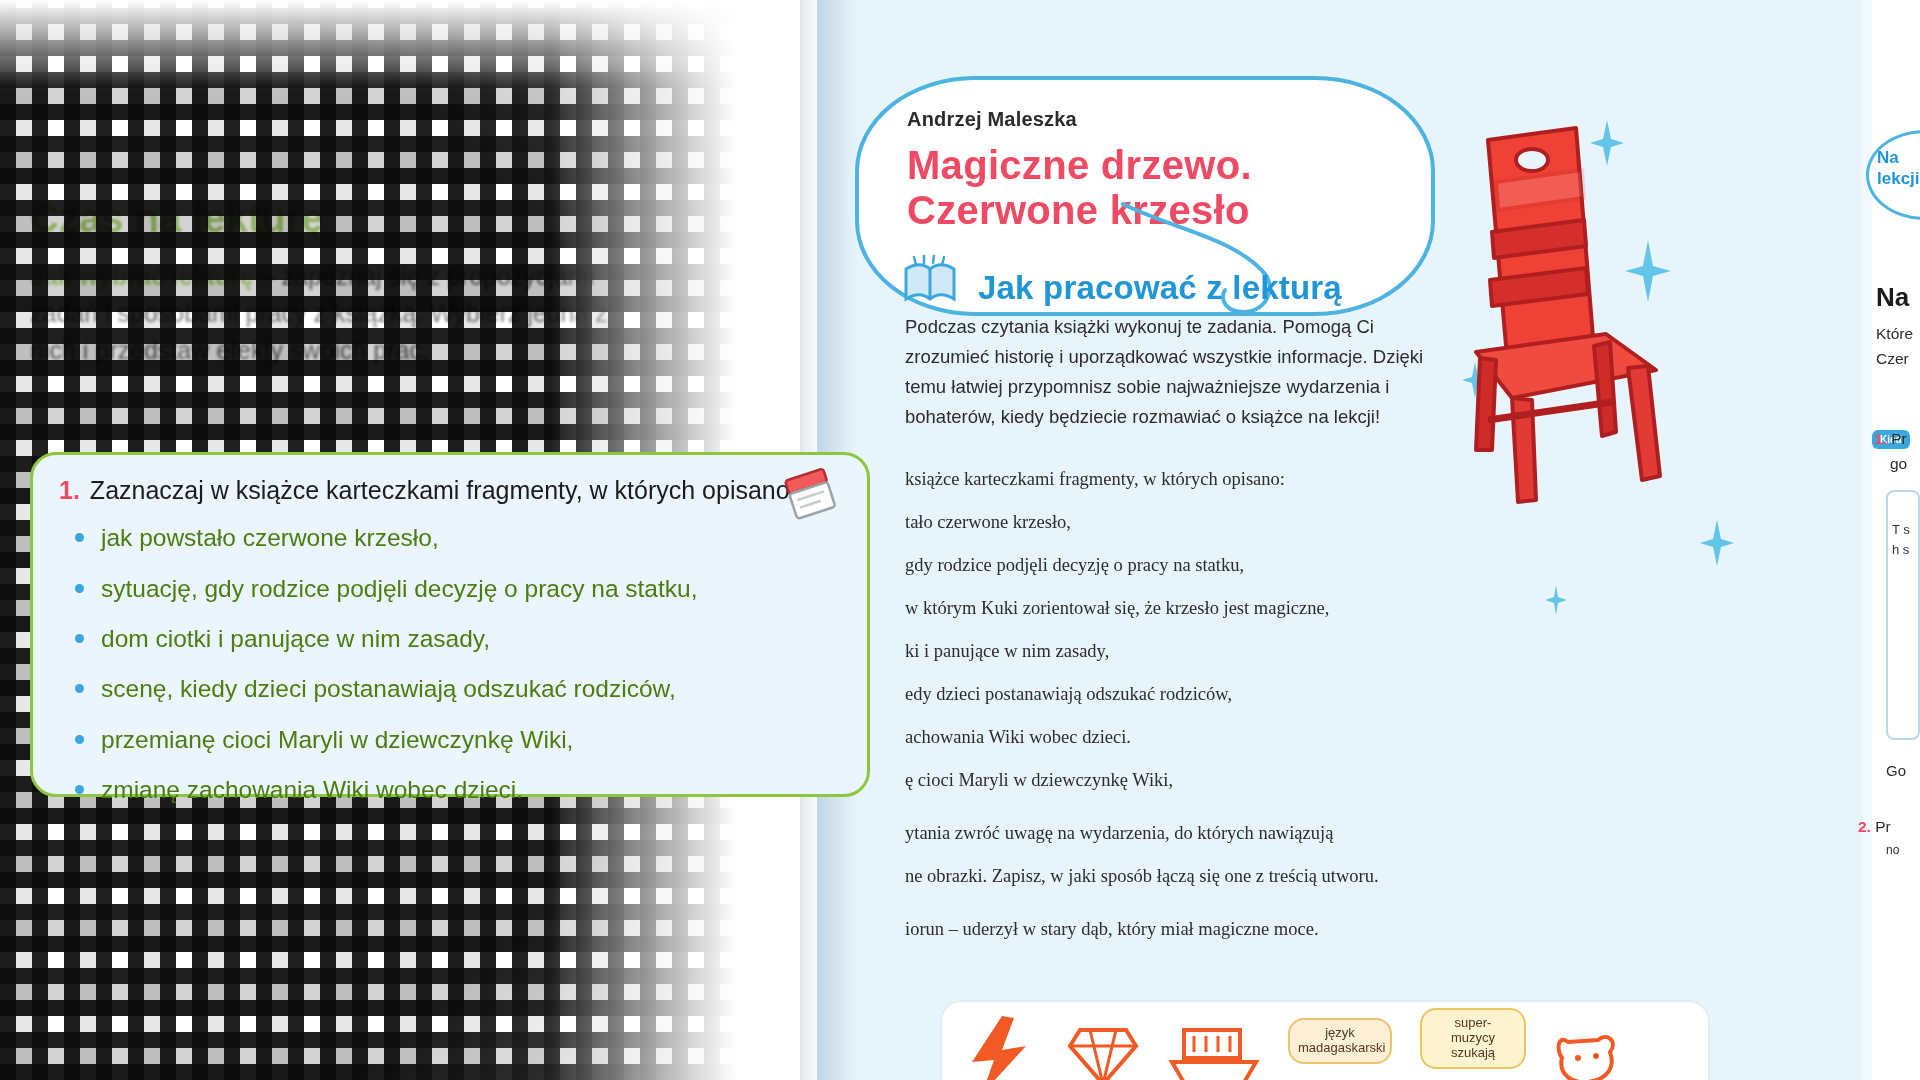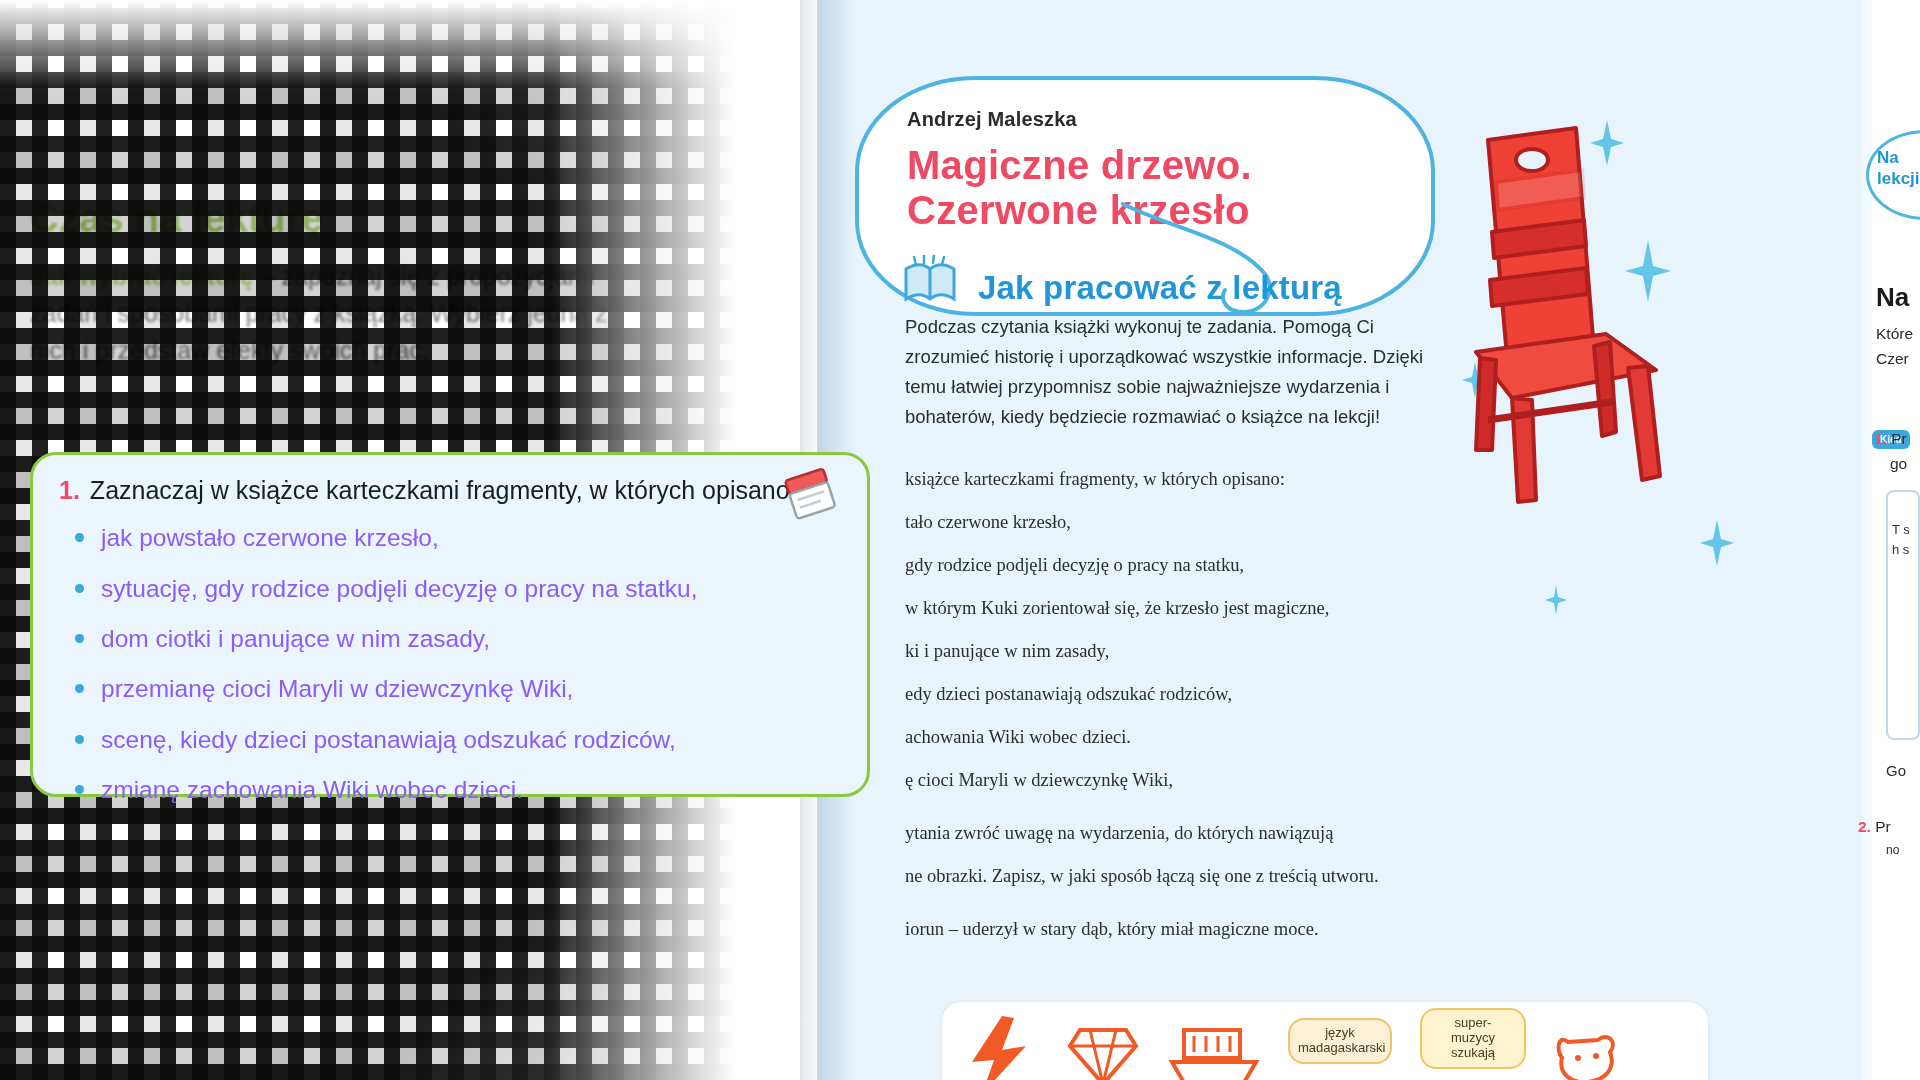--- a/index.html
+++ b/index.html
@@ -223,21 +223,21 @@
   .callout-head {
     display:flex; align-items:flex-start; gap:10px;
     font-size: 25px; color:#1c1c1c; line-height:1.25;
   }
   .callout-head .num { color:#ef4a63; font-weight:bold; }
   .callout ul {
     margin: 16px 0 0 0; padding: 0 0 0 42px; list-style: none;
   }
   .callout li {
     position: relative;
-    font-size: 24.5px; color:#8b5cf6; line-height:1.28; margin-bottom: 19px;
+    font-size: 24.5px; color:#4d7c0f; line-height:1.28; margin-bottom: 19px;
   }
   .callout li::before {
     content:""; position:absolute; left:-26px; top:11px;
     width: 9px; height: 9px; border-radius:50%; background:#3ba7dd;
   }
   .sticky-icon { position:absolute; right:22px; top:10px; width:64px; height:62px; }
 </style>
 </head>
 <body>
 
@@ -401,19 +401,19 @@
       <g transform="rotate(-18 32 31)">
         <rect x="10" y="8" width="40" height="14" rx="3" fill="#f05a5a" stroke="#b52f2f" stroke-width="2.5"></rect>
         <rect x="10" y="22" width="40" height="26" rx="3" fill="#ffffff" stroke="#9aa3a8" stroke-width="2.5"></rect>
         <path d="M16 30 H44 M16 38 H38" stroke="#c6cdd1" stroke-width="2.5"></path>
       </g>
     </svg>
     <ul>
       <li>jak powstało czerwone krzesło,</li>
       <li>sytuację, gdy rodzice podjęli decyzję o pracy na statku,</li>
       <li>dom ciotki i panujące w nim zasady,</li>
+      <li>scenę, kiedy dzieci postanawiają odszukać rodziców,</li>
       <li>przemianę cioci Maryli w dziewczynkę Wiki,</li>
-      <li>scenę, kiedy dzieci postanawiają odszukać rodziców,</li>
       <li>zmianę zachowania Wiki wobec dzieci.</li>
     </ul>
   </div>
 
 </div>
 
 </body></html>

